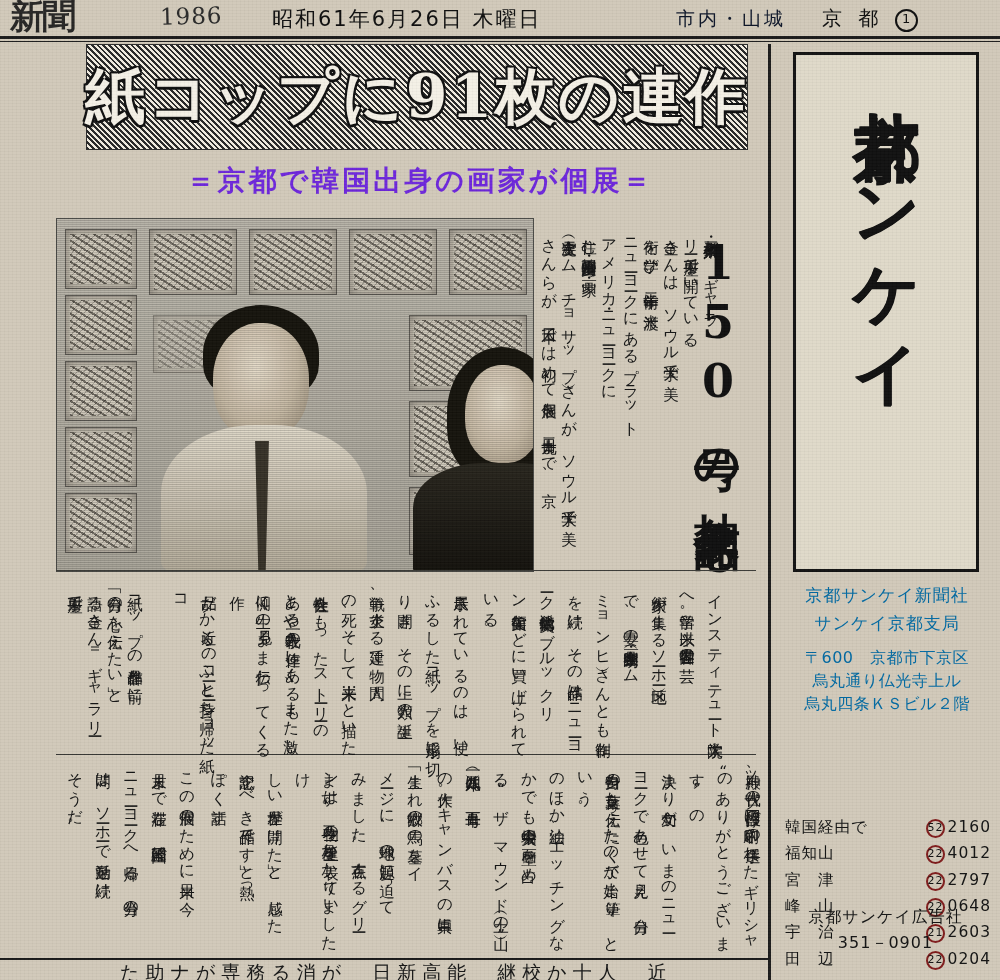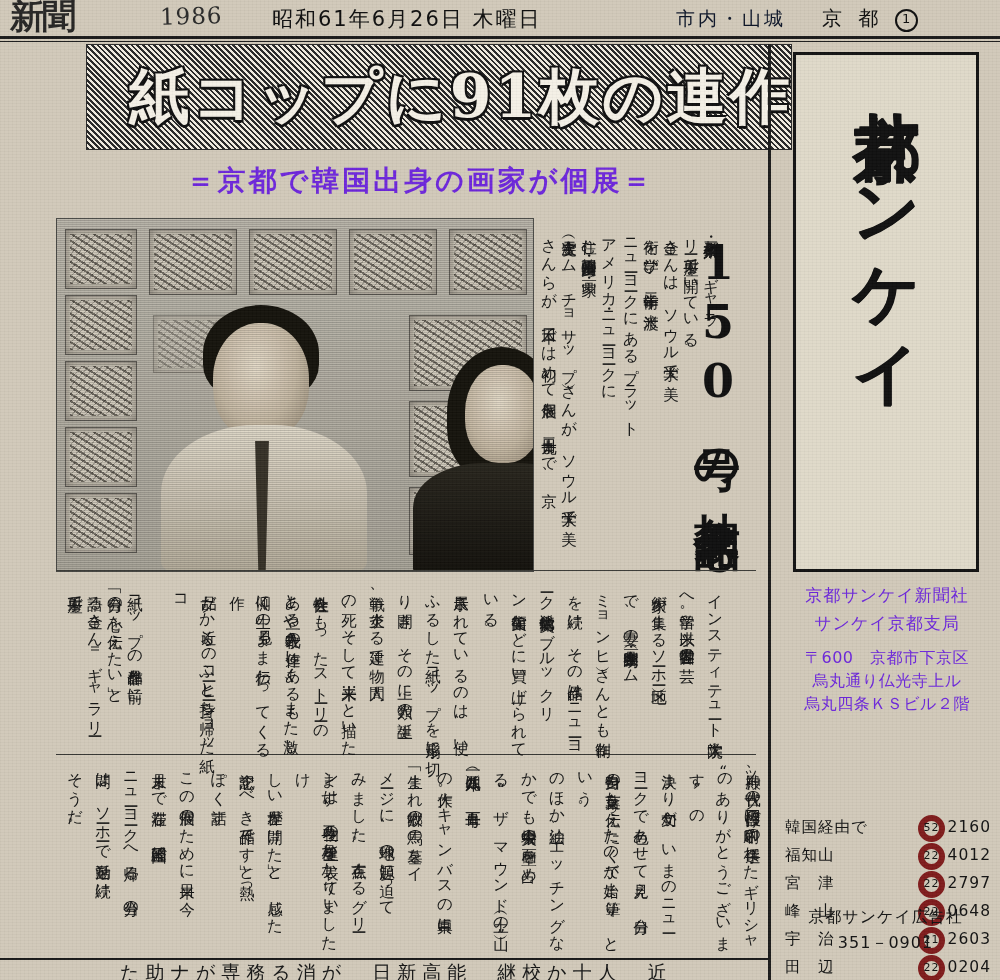--- a/index.html
+++ b/index.html
@@ -131,21 +131,21 @@
     letter-spacing: 2px;
     color: #121212;
     text-shadow: 1px 0 0 #121212, 0 1px 0 #121212;
   }
   .rail-org {
     position: absolute;
     left: 10px;
     top: 540px;
     width: 212px;
     text-align: center;
-    color: #6d28d9;
+    color: #0369a1;
   }
   .rail-org .l1 { font-size: 17px; letter-spacing: 1px; margin-bottom: 5px; }
   .rail-org .l2 { font-size: 17px; letter-spacing: 1px; margin-bottom: 11px; }
   .rail-org .addr { font-size: 16px; line-height: 1.45; letter-spacing: 0.5px; }
   .rail-phones {
     position: absolute;
     left: 14px;
     top: 686px;
     width: 206px;
     color: #141414;
@@ -163,21 +163,21 @@
     left: 14px;
     top: 770px;
     width: 206px;
     color: #141414;
     font-size: 15.5px;
     line-height: 1.7;
   }
   .rail-sub .srow { display: flex; justify-content: space-between; letter-spacing: 1px; }
   .circ {
     display: inline-block;
-    border: 6px solid #7f1d1d;
+    border: 2px solid #7f1d1d;
     border-radius: 50%;
     width: 15px; height: 15px;
     line-height: 13px;
     text-align: center;
     font-size: 11px;
     vertical-align: 1px;
     margin-right: 3px;
   }
   .rail-footer {
     position: absolute;
@@ -194,21 +194,20 @@
   .headline-box {
     position: absolute;
     left: 86px; top: 44px;
     width: 660px; height: 104px;
     background:
       repeating-linear-gradient(45deg, #2a2a2a 0 2px, #efeade 2px 4px);
     border: 1px solid #2b2b2b;
     display: flex;
     align-items: center;
     justify-content: center;
-    padding-left: 44px;
   }
   .headline-box .hl {
     font-family: "DejaVu Serif", serif;
     font-weight: bold;
     font-size: 60px;
     letter-spacing: 3px;
     color: #f2eee4;
     text-shadow:
       2px 2px 0 #111, -2px 2px 0 #111, 2px -2px 0 #111, -2px -2px 0 #111,
       0 3px 0 #111;

